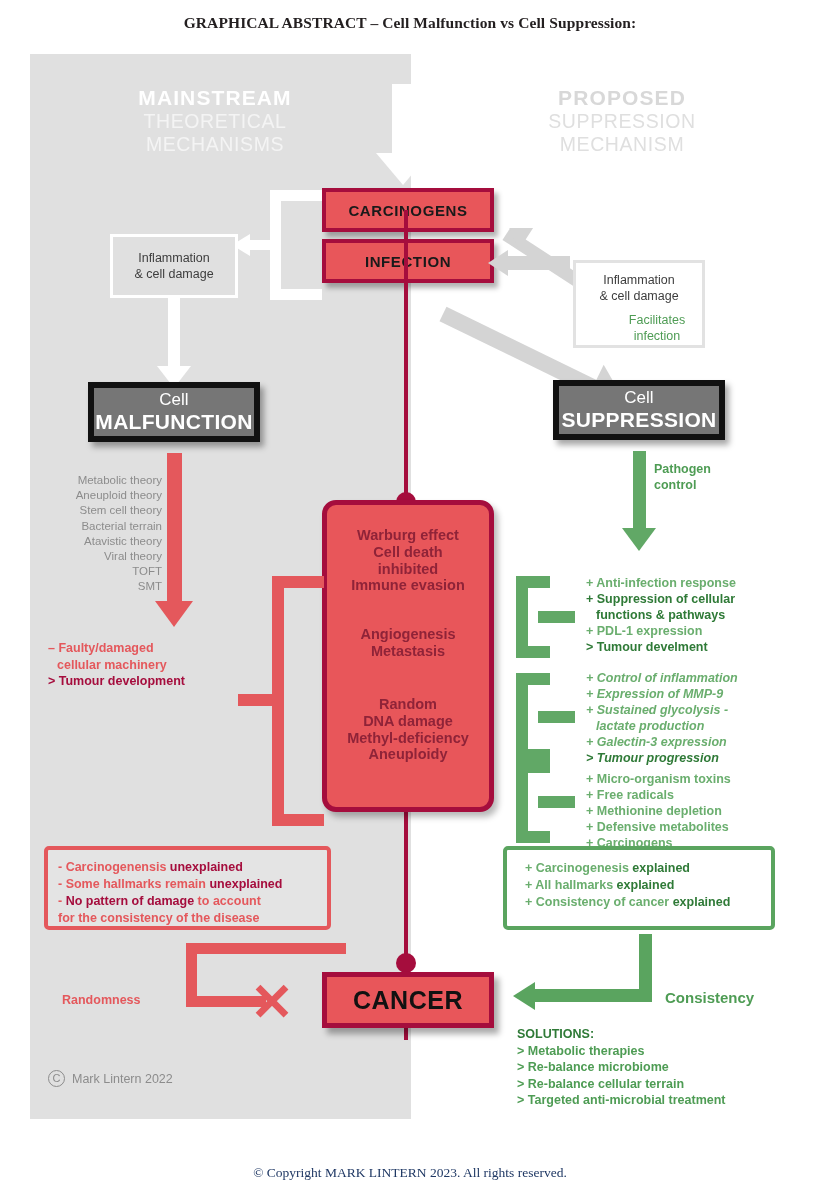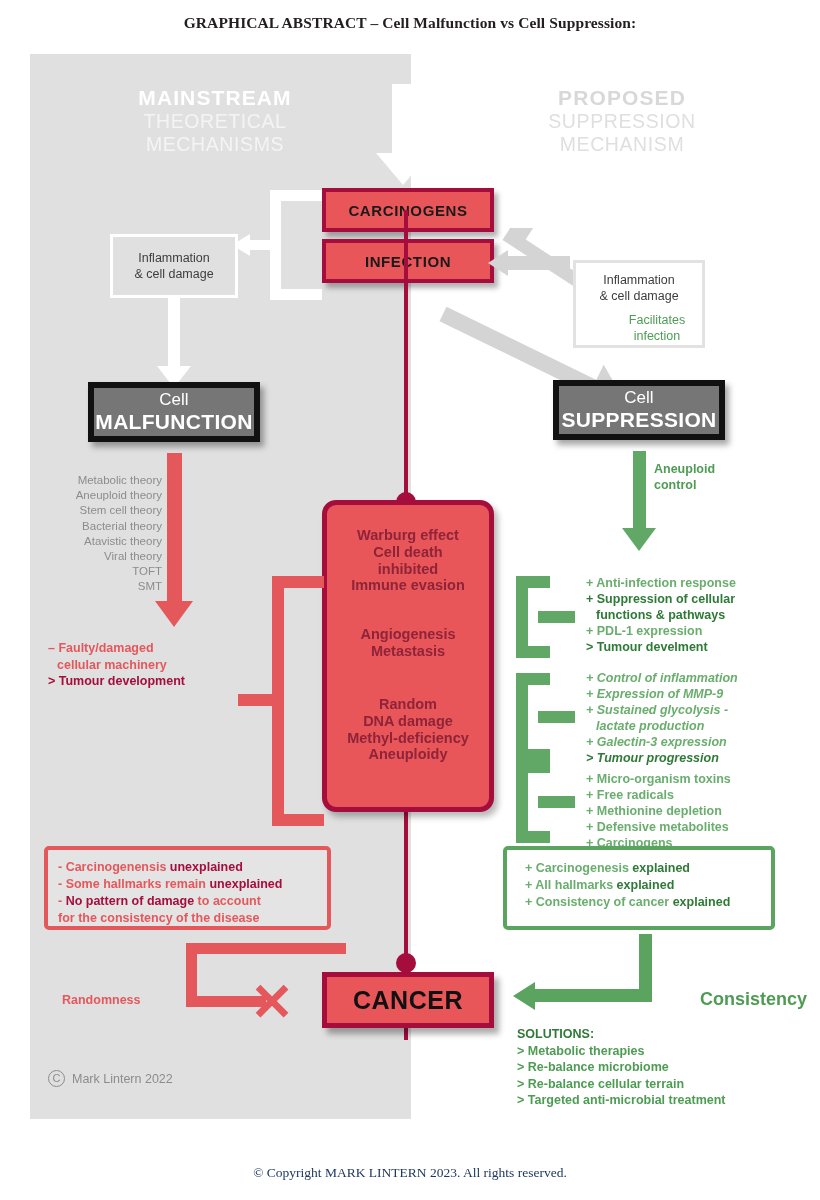--- a/index.html
+++ b/index.html
@@ -236,22 +236,22 @@
 
   
   #gl-v  { left:639px; top:886px; width:13px; height:68px; background:#5aa45f; }
   #gl-h  { left:535px; top:941px; width:117px; height:13px; background:#5aa45f; }
   #gl-head {
     left:513px; top:934px; width:0; height:0;
     border-top:14px solid transparent; border-bottom:14px solid transparent;
     border-right:22px solid #5aa45f;
   }
   #lbl-consistency {
-    position:absolute; left:700px; top:941px; width:120px;
-    color:#4e9c54; font-size:18px; font-weight:bold;
+    position:absolute; left:665px; top:941px; width:120px;
+    color:#4e9c54; font-size:15px; font-weight:bold;
   }
   #solutions {
     position:absolute; left:517px; top:978px; width:260px;
     font-size:12.5px; line-height:1.32; font-weight:bold; color:#4e9c54;
   }
   #solutions .hdrline { color:#2f7a37; }
 
   
   #credit {
     position:absolute; left:48px; top:1022px; width:220px;
@@ -337,29 +337,29 @@
     <div class="t1">Cell</div>
     <div class="t2">SUPPRESSION</div>
   </div>
 
   <div class="bar" id="ra-shaft"></div>
   <div class="bar" id="ra-head"></div>
   <div class="bar" id="gra-shaft"></div>
   <div class="bar" id="gra-head"></div>
 
   <div id="lbl-pathogen">
-    <div>Aneuploid</div>
+    <div>Pathogen</div>
     <div>control</div>
   </div>
 
   <div id="theory-list">
       <div>Metabolic theory</div>
       <div>Aneuploid theory</div>
       <div>Stem cell theory</div>
-      <div>Bacterial theory</div>
+      <div>Bacterial terrain</div>
       <div>Atavistic theory</div>
       <div>Viral theory</div>
       <div>TOFT</div>
       <div>SMT</div>
     </div>
 
   <div id="left-outcome">
     <div>– Faulty/damaged</div>
     <div style="padding-left:9px">cellular machinery</div>
     <div class="dark">&gt; Tumour development</div>

